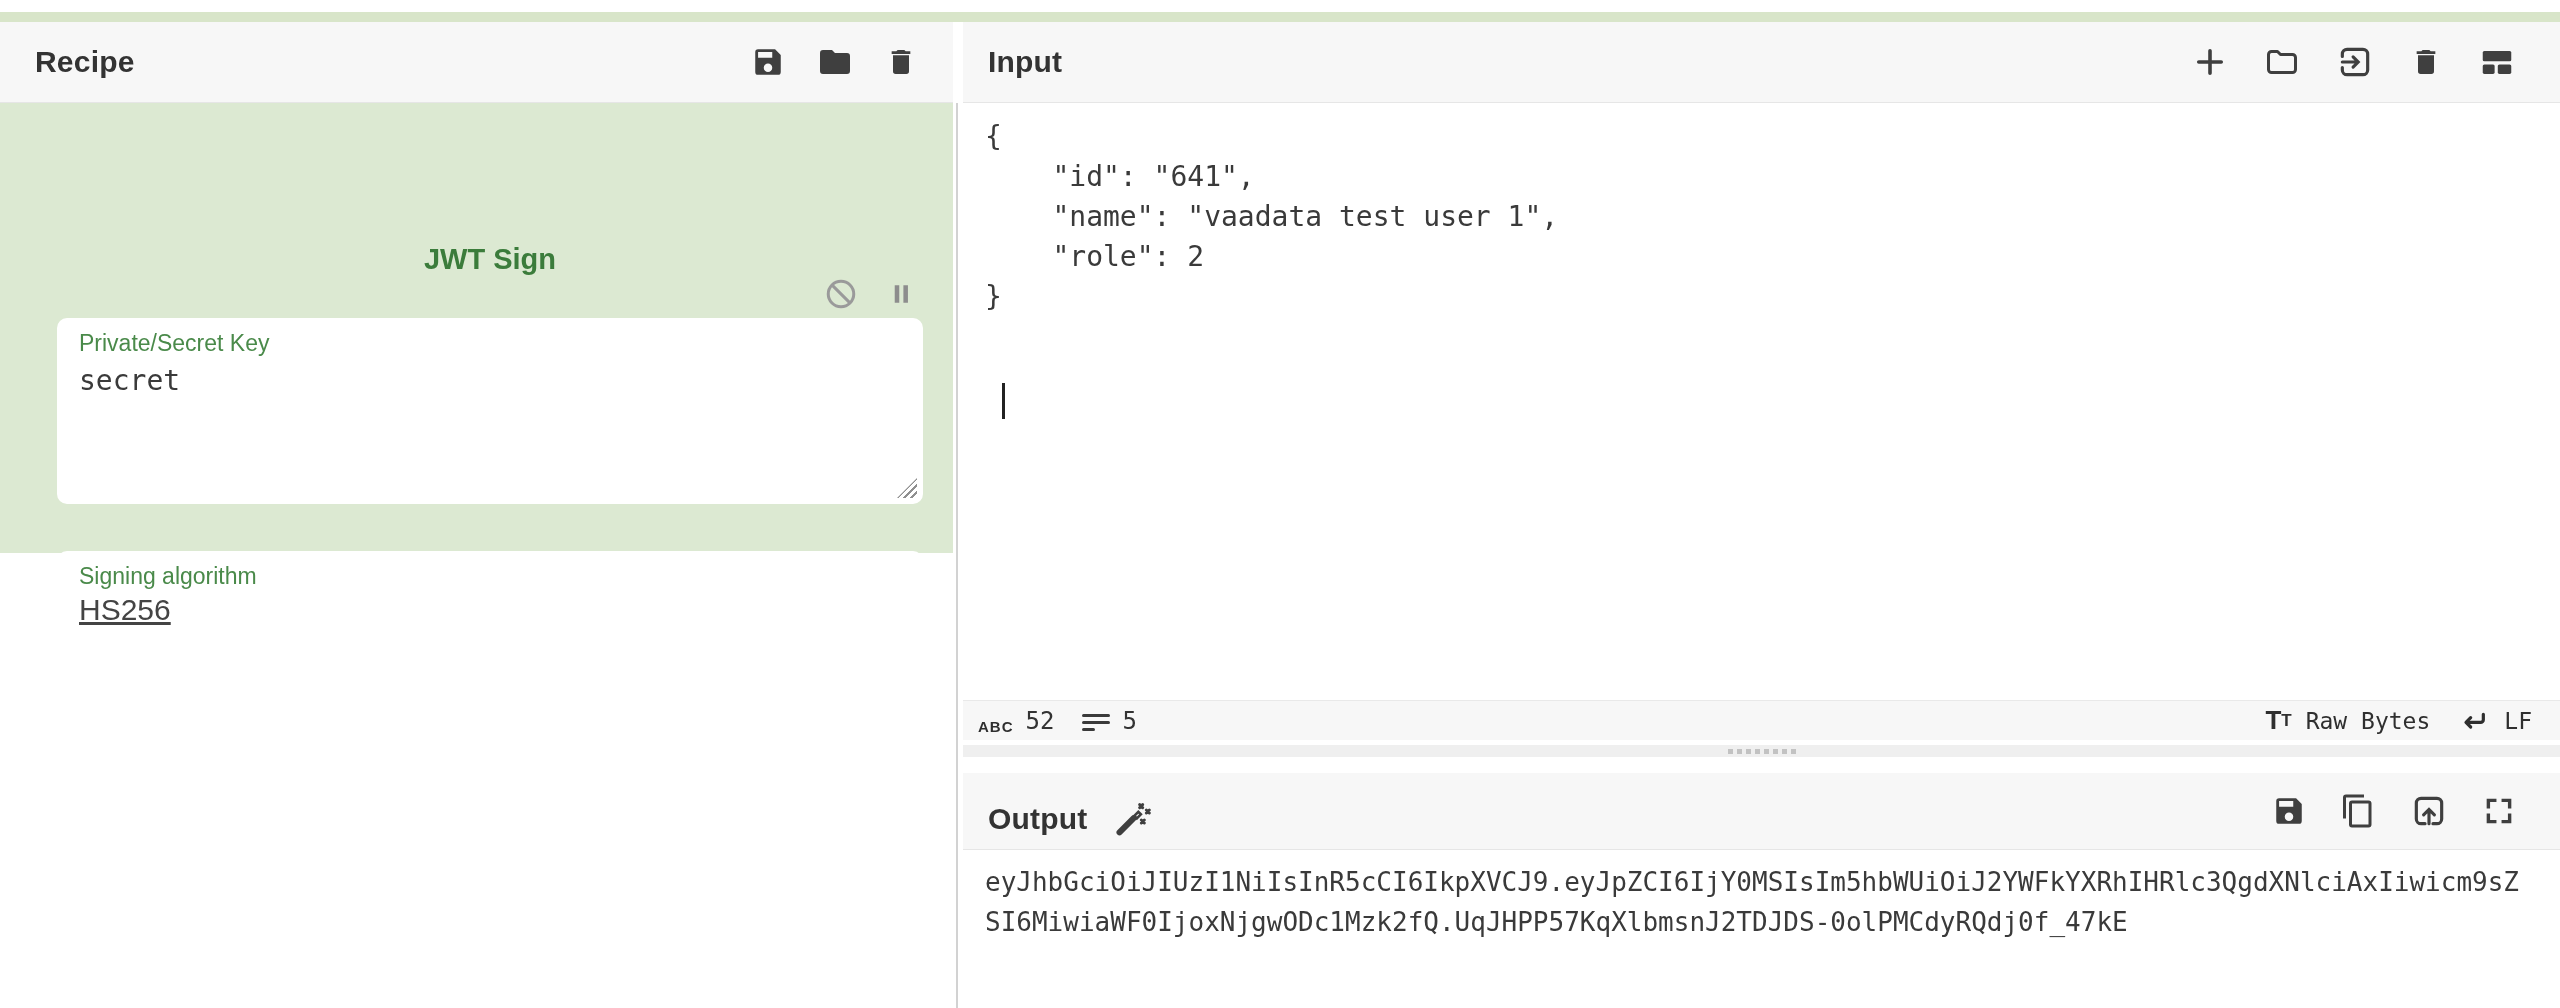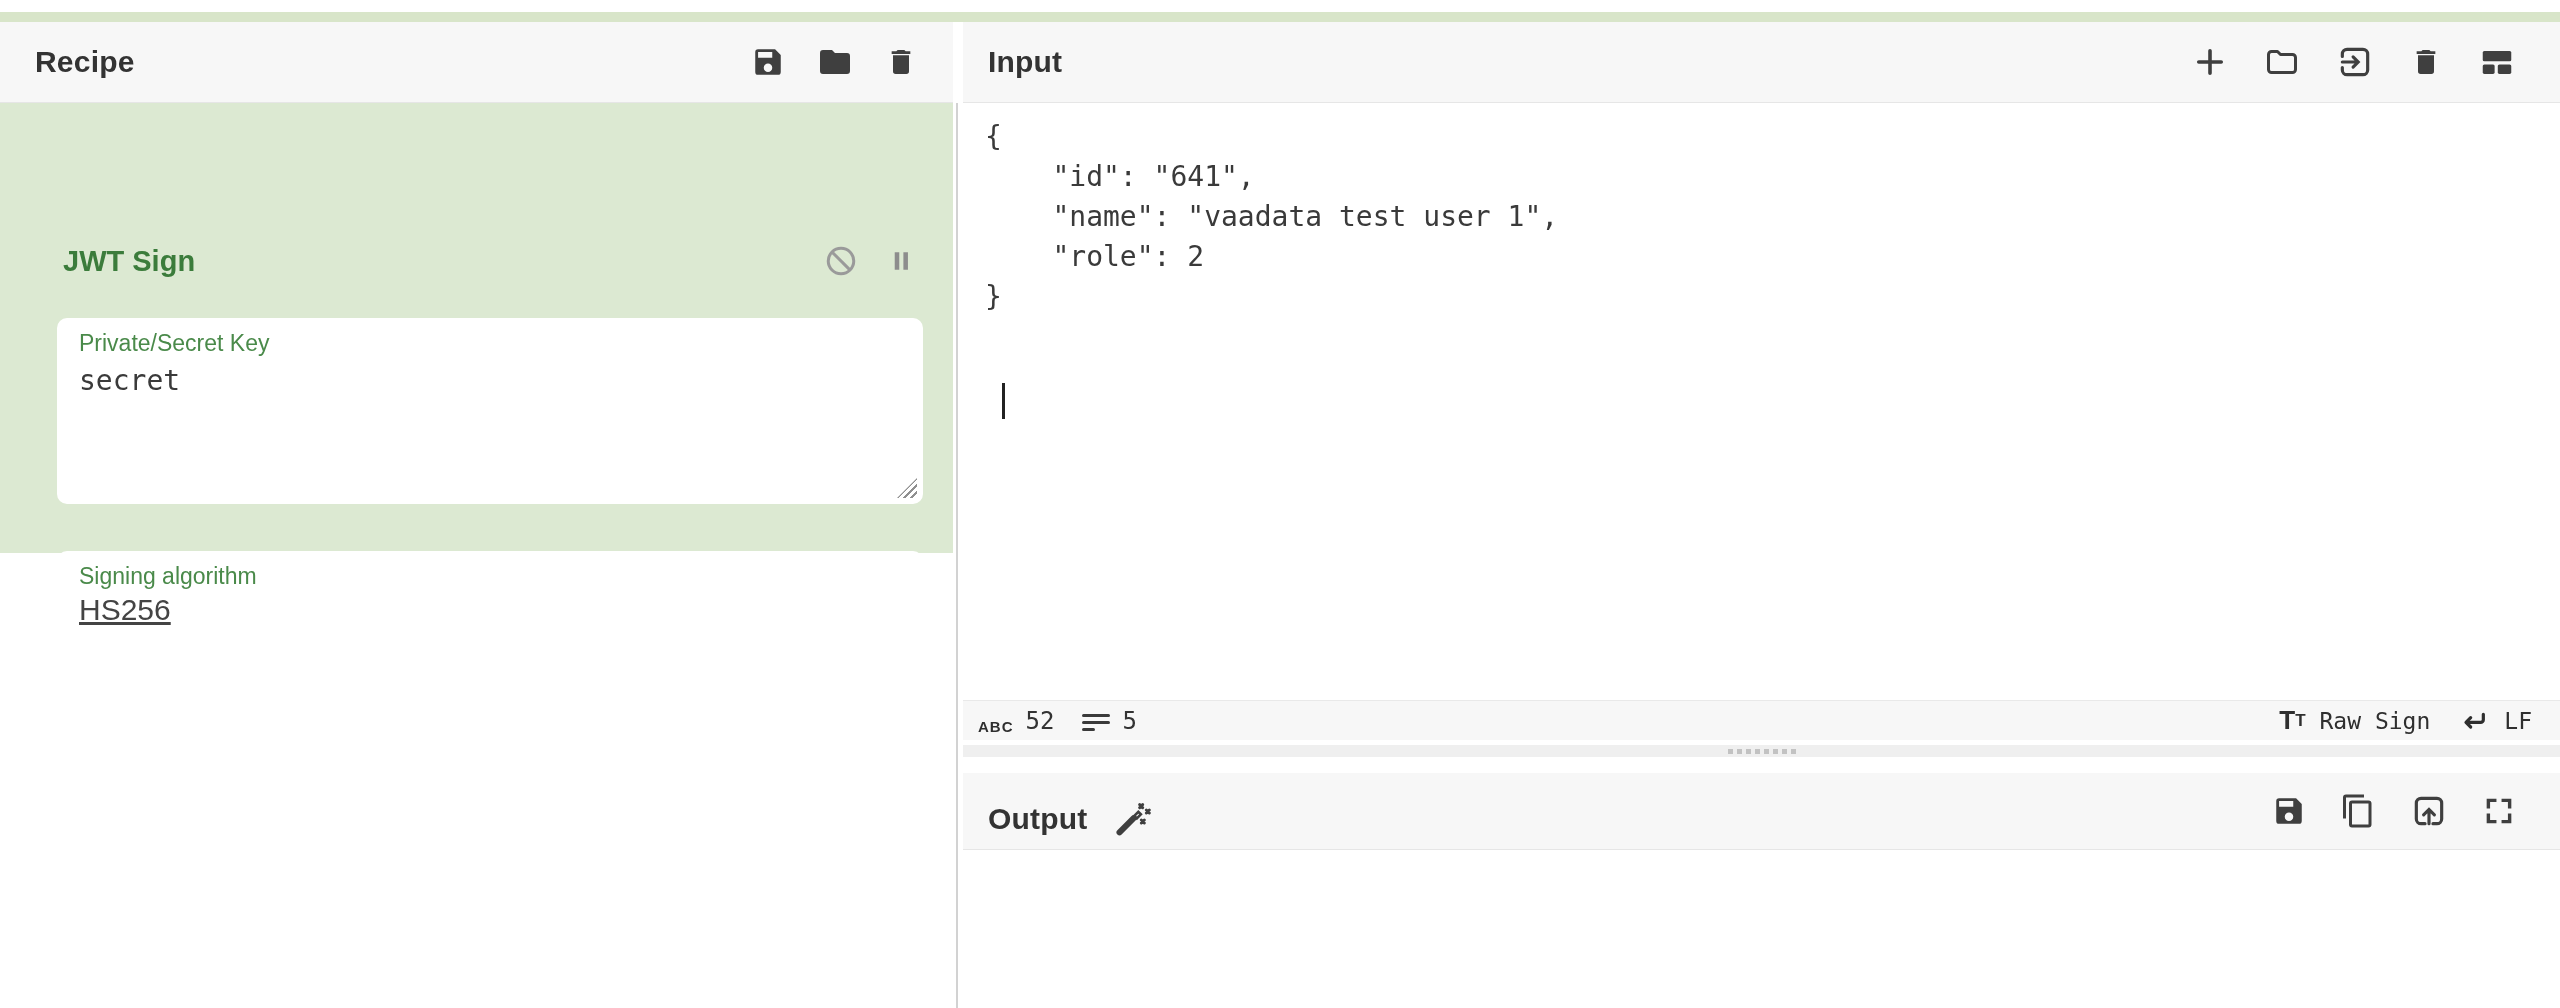--- a/index.html
+++ b/index.html
@@ -13,21 +13,21 @@
   .panel-header { position:absolute; top:22px; height:81px; background:#f7f7f7;
                   border-bottom:1px solid #e6e6e6; display:flex; align-items:center; }
   .panel-title { font-size:30px; font-weight:700; color:#333333; letter-spacing:0.2px; }
   .hdr-icons { margin-left:auto; display:flex; align-items:center; }
 
   
   .recipe-header { left:0; width:953px; padding:0 36px 0 35px; }
   .recipe-header .hdr-icons { gap:32px; }
 
   .op-block { position:absolute; left:0; top:103px; width:953px; height:450px; background:#dce9d2; }
-  .op-title-row { position:absolute; left:63px; top:140px; right:36px; display:flex; align-items:center; }
+  .op-title-row { position:absolute; left:63px; top:140px; right:36px; display:flex; align-items:center;flex-direction:column; }
   .op-title { font-size:29px; font-weight:700; color:#3b7c3b; }
   .op-controls { margin-left:auto; display:flex; align-items:center; gap:26px; }
 
   .arg-box { position:absolute; left:57px; width:866px; background:#ffffff; border-radius:10px; }
   .arg-key { top:215px; height:186px; }
   .arg-alg { top:448px; height:80px; }
   .arg-label { position:absolute; left:22px; top:12px; font-size:23px; color:#4a8a4a; }
   .arg-value-mono { position:absolute; left:22px; top:46px; font-size:28px; color:#3a3a3a;
                     font-family:"DejaVu Sans Mono", monospace; }
   .arg-value-sans { position:absolute; left:22px; top:42px; font-size:30px; color:#444444;text-decoration:underline; }
@@ -189,21 +189,21 @@
           <i></i>
           <i></i>
         </span>
       <span class="status-num">5</span>
     </span>
     <span class="status-right">
       <span class="icon tt-icon">
           <span class="big">T</span>
           <span class="small">T</span>
         </span>
-      <span class="status-label">Raw Sign</span>
+      <span class="status-label">Raw Bytes</span>
       <span class="icon" style="margin-left:14px;">
         <svg width="32" height="32" viewBox="0 0 24 24" fill="none" stroke="#2f2f2f" stroke-width="2.4" stroke-linecap="round" stroke-linejoin="round">
             <path d="M19 7v4a2 2 0 0 1-2 2H6.5"></path>
             <path d="M9.5 9.5L6 13l3.5 3.5"></path>
           </svg>
       </span>
       <span class="status-label">LF</span>
     </span>
   </div>
 
@@ -244,14 +244,17 @@
         </svg>
       </span>
       <span class="icon">
         <svg width="34" height="34" viewBox="0 0 24 24" fill="none" stroke="#3f3f3f" stroke-width="2.4" stroke-linecap="square">
             <path d="M4.5 9V4.5H9M15 4.5h4.5V9M19.5 15v4.5H15M9 19.5H4.5V15"></path>
           </svg>
       </span>
     </span>
   </div>
 
+  <div class="io-body output-body">
+    <div class="code-text output-text">eyJhbGciOiJIUzI1NiIsInR5cCI6IkpXVCJ9.eyJpZCI6IjY0MSIsIm5hbWUiOiJ2YWFkYXRhIHRlc3QgdXNlciAxIiwicm9sZSI6MiwiaWF0IjoxNjgwODc1Mzk2fQ.UqJHPP57KqXlbmsnJ2TDJDS-0olPMCdyRQdj0f_47kE</div>
+  </div>
 
 </div>
 
 </body></html>

